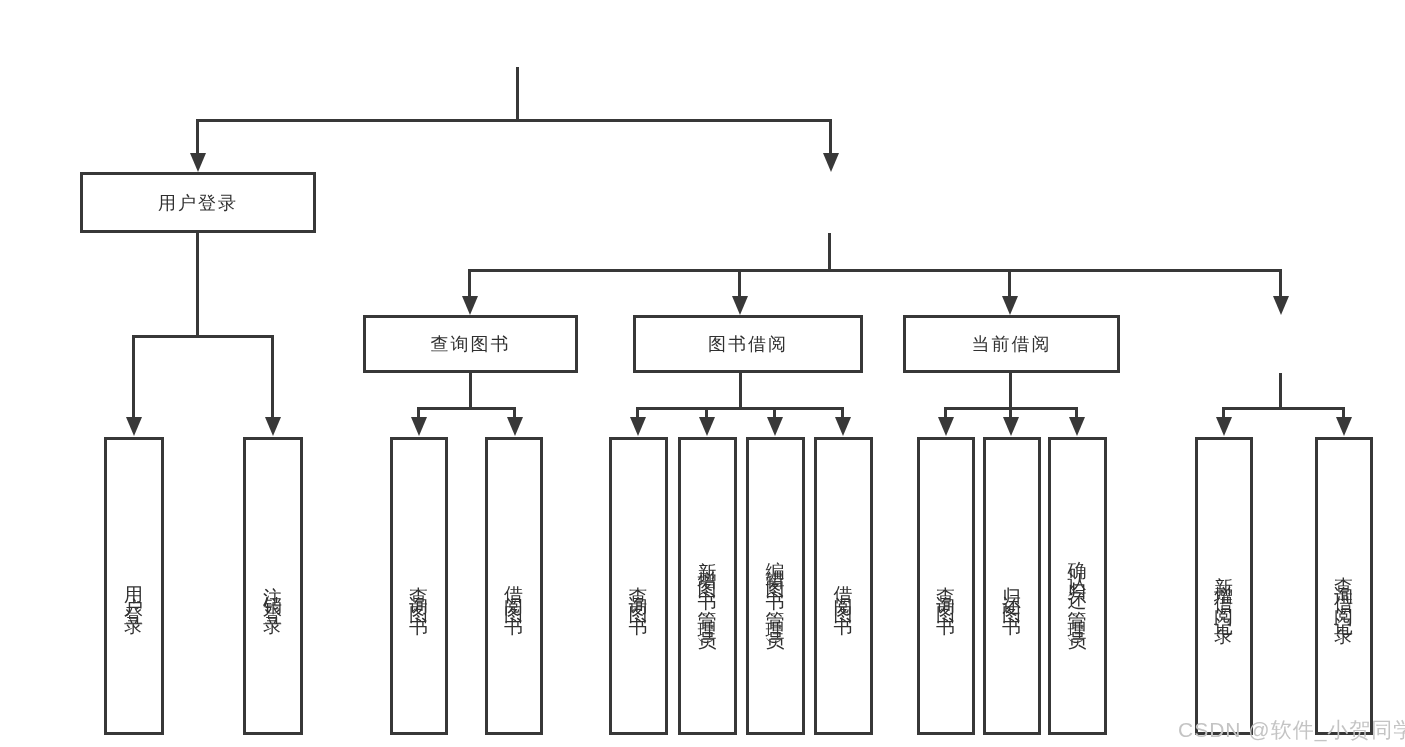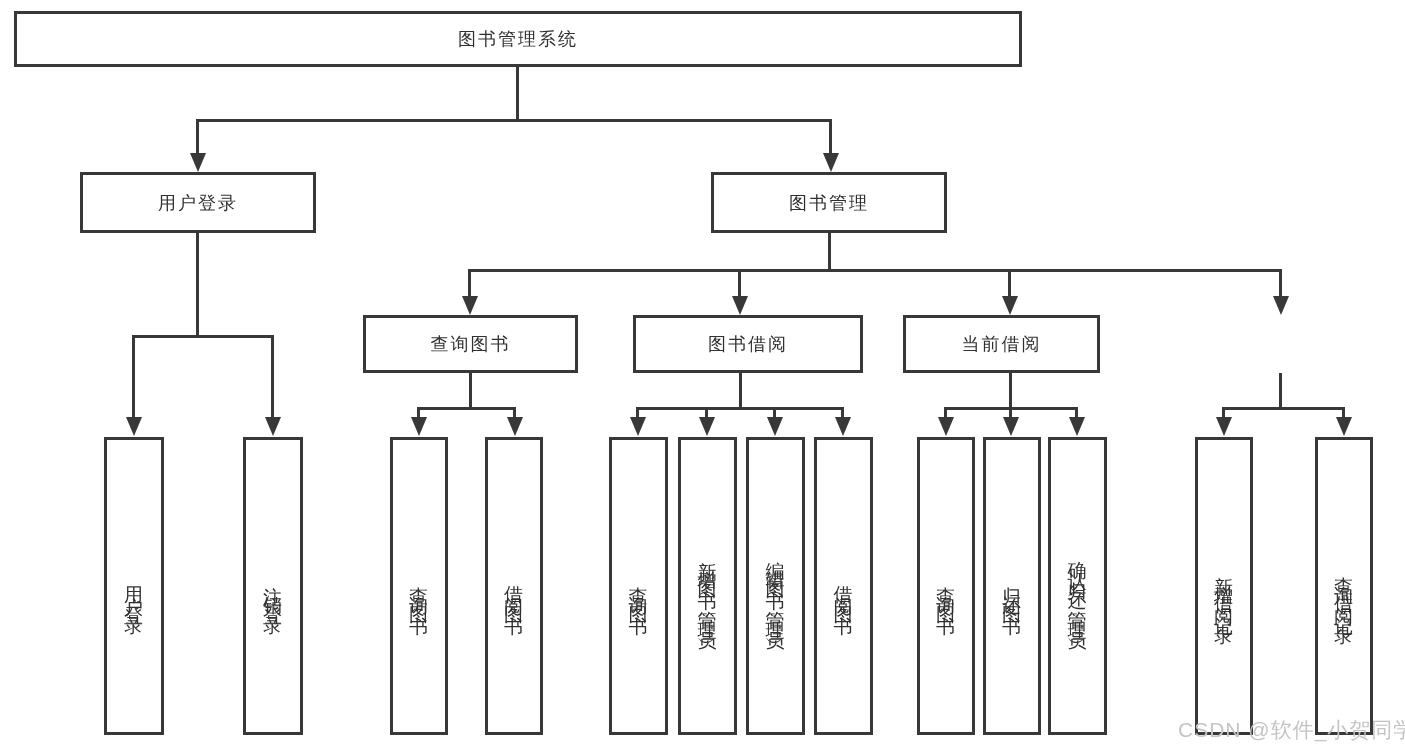--- a/index.html
+++ b/index.html
@@ -31,36 +31,30 @@
     position:absolute; left:1178px; top:716px;
     font-size:21px; color:#c4c4c4; letter-spacing:1px; z-index:5;
     white-space:nowrap;
   }
 </style>
 </head>
 <body>
 
 <div class="canvas">
 
-  <div class="box" style="left:14px;top:11px;width:1008px;height:56px">
-    <span>图书管理系统</span>
-  </div>
 
   <div class="vline" style="left:516px;top:67px;height:53px"></div>
   <div class="hline" style="left:196px;top:119px;width:636px"></div>
   <div class="vline" style="left:196px;top:119px;height:36px"></div>
   <div class="arrow-down" style="left:190px;top:153px"></div>
   <div class="vline" style="left:829px;top:119px;height:36px"></div>
   <div class="arrow-down" style="left:823px;top:153px"></div>
 
   <div class="box" style="left:80px;top:172px;width:236px;height:61px">
     <span>用户登录</span>
-  </div>
-  <div class="box" style="left:711px;top:172px;width:236px;height:61px">
-    <span>图书管理</span>
   </div>
 
   <div class="vline" style="left:196px;top:233px;height:105px"></div>
   <div class="hline" style="left:132px;top:335px;width:142px"></div>
   <div class="vline" style="left:132px;top:335px;height:83px"></div>
   <div class="arrow-down" style="left:126px;top:417px"></div>
   <div class="vline" style="left:271px;top:335px;height:83px"></div>
   <div class="arrow-down" style="left:265px;top:417px"></div>
 
   <div class="box vbox" style="left:104px;top:437px;width:60px;height:298px">
@@ -80,21 +74,21 @@
   <div class="arrow-down" style="left:1002px;top:296px"></div>
   <div class="vline" style="left:1279px;top:269px;height:29px"></div>
   <div class="arrow-down" style="left:1273px;top:296px"></div>
 
   <div class="box" style="left:363px;top:315px;width:215px;height:58px">
     <span>查询图书</span>
   </div>
   <div class="box" style="left:633px;top:315px;width:230px;height:58px">
     <span>图书借阅</span>
   </div>
-  <div class="box" style="left:903px;top:315px;width:197px;height:58px">
+  <div class="box" style="left:903px;top:315px;width:217px;height:58px">
     <span>当前借阅</span>
   </div>
 
   <div class="vline" style="left:469px;top:373px;height:37px"></div>
   <div class="hline" style="left:417px;top:407px;width:99px"></div>
   <div class="vline" style="left:417px;top:407px;height:12px"></div>
   <div class="arrow-down" style="left:411px;top:417px"></div>
   <div class="vline" style="left:513px;top:407px;height:12px"></div>
   <div class="arrow-down" style="left:507px;top:417px"></div>
 

